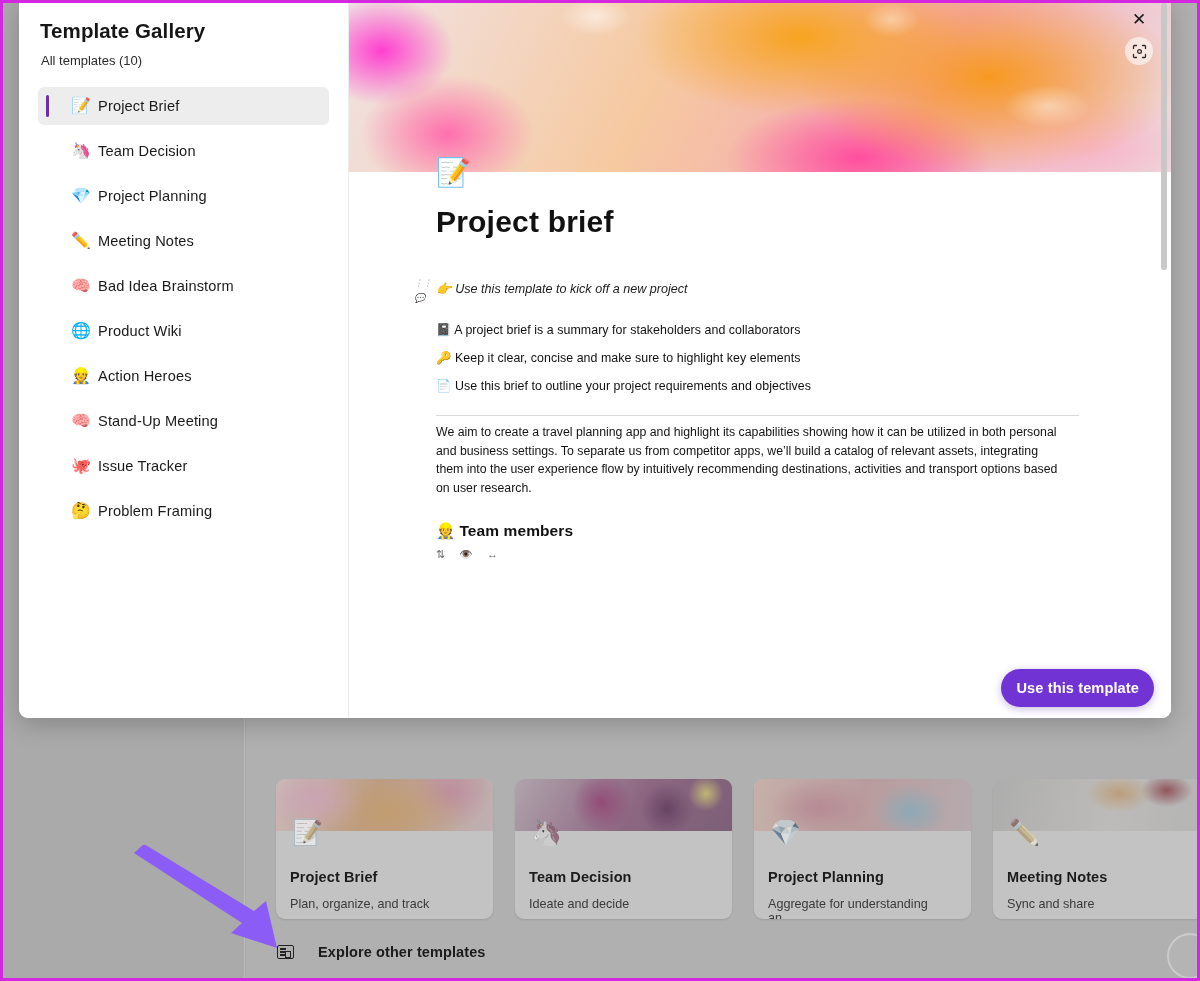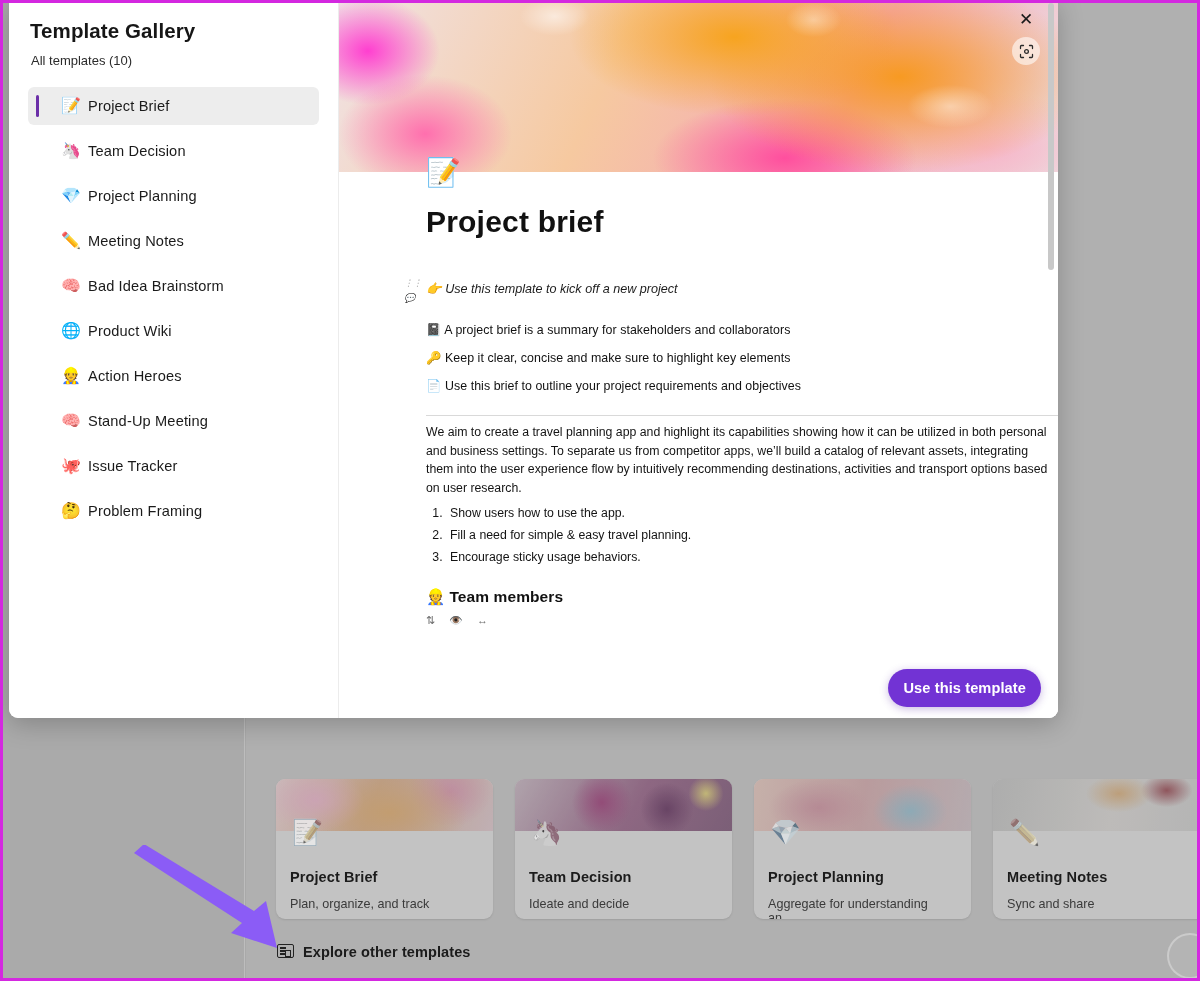--- a/index.html
+++ b/index.html
@@ -81,21 +81,21 @@
       filter: saturate(.5) brightness(.93); }
   .th-d { background:
       radial-gradient(ellipse 46px 26px at 58% 28%, #e8a24e 0%, rgba(232,162,78,0) 72%),
       radial-gradient(ellipse 34px 22px at 80% 22%, #d04a5a 0%, rgba(208,74,90,0) 76%),
       linear-gradient(100deg,#b6b6b6 0%, #c9c5c0 55%, #bdbdbd 100%);
       filter: saturate(.45) brightness(.95); }
 
   
   #explore-link {
     position: absolute; left: 277px; top: 944px;
-    display: flex; align-items: flex-start; gap: 9px;
+    display: flex; align-items: center; gap: 24px;
     cursor: pointer;
   }
   #explore-link .explore-label {
     font-size: 14.5px; color: #1b1b1b; font-weight: 600; letter-spacing: .1px;
   }
   .explore-ico {
     width: 17px; height: 14px; border: 1.6px solid #222; border-radius: 2px;
     position: relative; display: inline-block; flex: 0 0 auto;
   }
   .explore-ico::before {
@@ -114,22 +114,22 @@
   
   #corner-circle {
     position: absolute; right: -13px; bottom: 2px;
     width: 46px; height: 46px; border-radius: 50%;
     border: 2px solid rgba(255,255,255,.30);
     background: rgba(255,255,255,.06);
   }
 
   
   #modal {
-    position: absolute; left: 9px; top: -1px;
-    width: 1049px; height: 719px;
+    position: absolute; left: 19px; top: -1px;
+    width: 1152px; height: 719px;
     background: #e5e5e5;
     border-bottom-right-radius: 9px;
     border-bottom-left-radius: 9px;
     overflow: hidden;
     box-shadow: 0 6px 26px rgba(0,0,0,.22);
     z-index: 30;
     display: flex;
   }
 
   
@@ -408,25 +408,20 @@
         <div class="doc-bullet">
           <span>📄</span>
           <span>Use this brief to outline your project requirements and objectives</span>
         </div>
       </div>
 
       <div id="doc-divider"></div>
 
       <div id="overview-text">We aim to create a travel planning app and highlight its capabilities showing how it can be utilized in both personal and business settings. To separate us from competitor apps, we’ll build a catalog of relevant assets, integrating them into the user experience flow by intuitively recommending destinations, activities and transport options based on user research.</div>
 
-      <ol id="goals-list">
-        <li>Show users how to use the app.</li>
-        <li>Fill a need for simple &amp; easy travel planning.</li>
-        <li>Encourage sticky usage behaviors.</li>
-      </ol>
 
       <div class="doc-h2" style="margin-top:24px;">
         <span class="h2-emoji">👷</span><span>Team members</span>
       </div>
 
       <div id="table-toolbar">
         <span>⇅</span>
         <span>👁️</span>
         <span>↔</span>
       </div>

